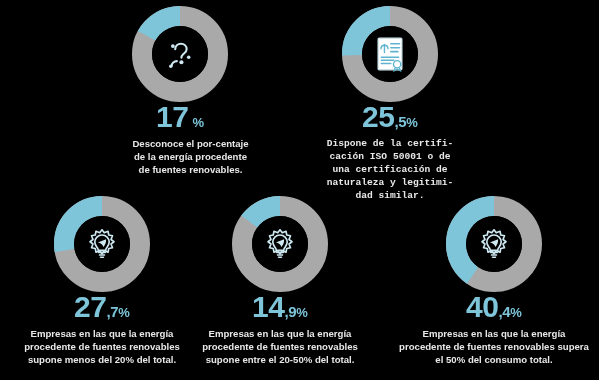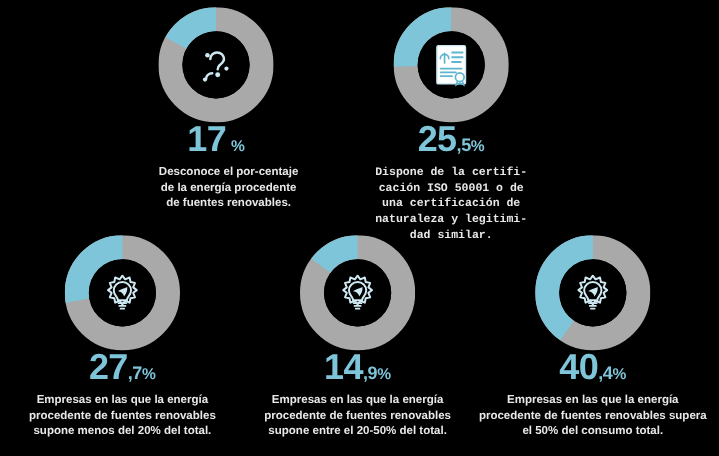--- a/index.html
+++ b/index.html
@@ -72,23 +72,23 @@
   .desc {
     color: #e8e8e8;
     font-size: 9.6px;
     font-weight: bold;
     line-height: 1.36;
     margin-top: 5px;
     text-shadow: 0 0 1px rgba(0,0,0,0.9);
   }
   
   #card-desconoce { left: 104px; top: 6px;  width: 152px; }
-  #card-iso       { left: 298px; top: 6px;  width: 156px; }
+  #card-iso       { left: 312px; top: 6px;  width: 156px; }
   #card-menos20   { left: 8px;   top: 196px; width: 188px; }
-  #card-entre2050 { left: 206px; top: 196px; width: 184px; }
+  #card-entre2050 { left: 188px; top: 196px; width: 184px; }
   #card-supera50  { left: 398px; top: 196px; width: 192px; text-decoration: underline; }
 
   #card-desconoce .desc { width: 126px; margin-left: 21px; }
   #card-iso .desc       { width: 136px; font-family: Liberation Mono, monospace; }
   #card-menos20 .desc   { width: 186px; }
   #card-entre2050 .desc { width: 182px; }
   #card-supera50 .desc  { width: 190px; }
 </style>
 </head>
 <body>

